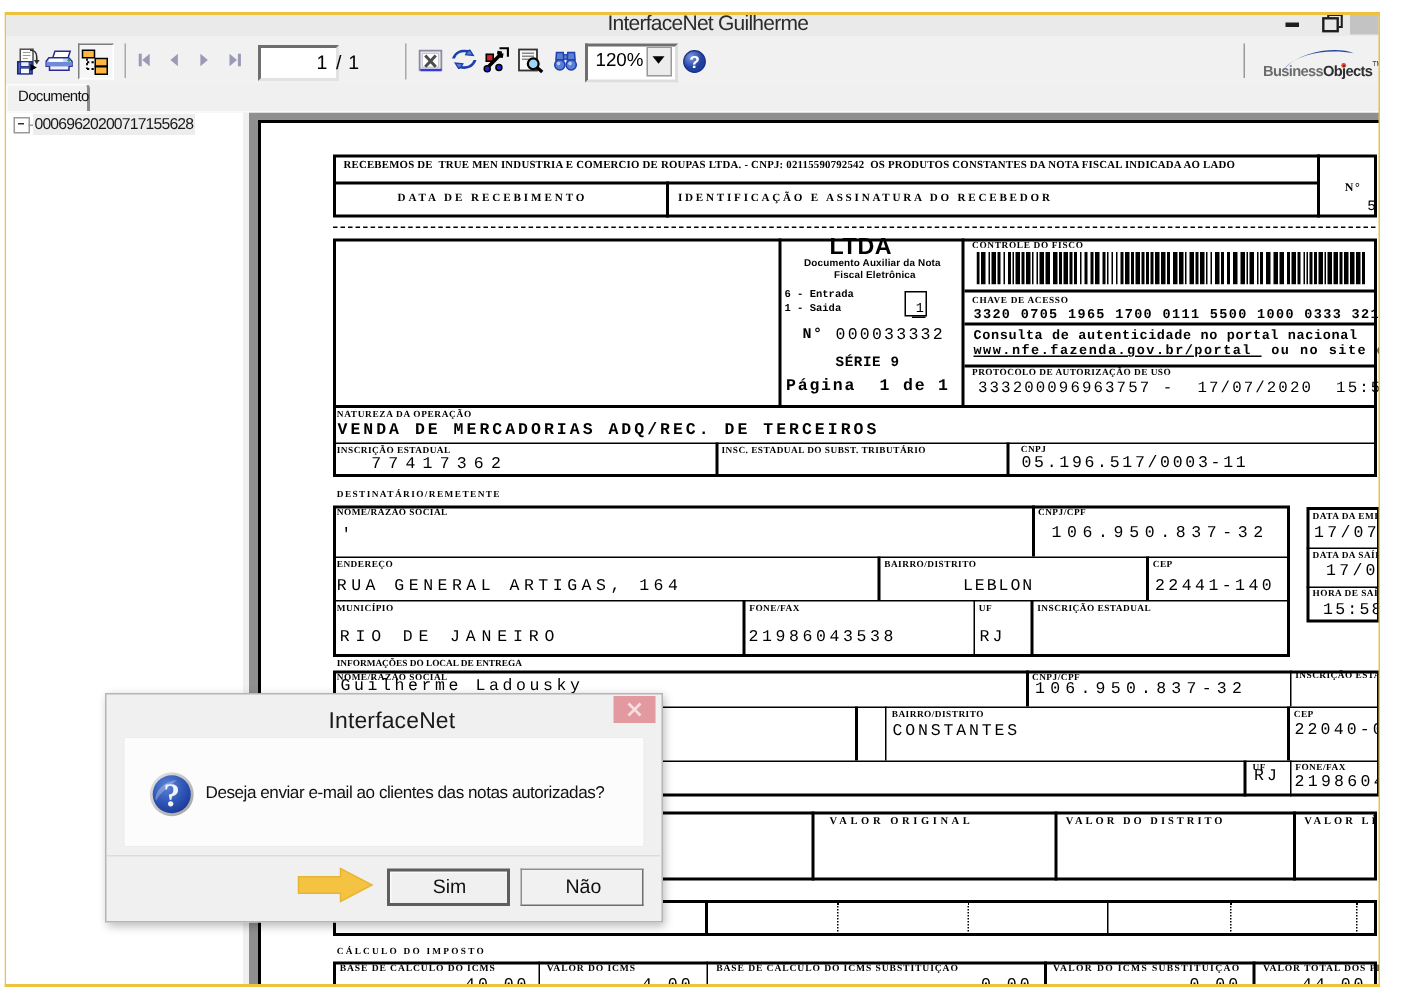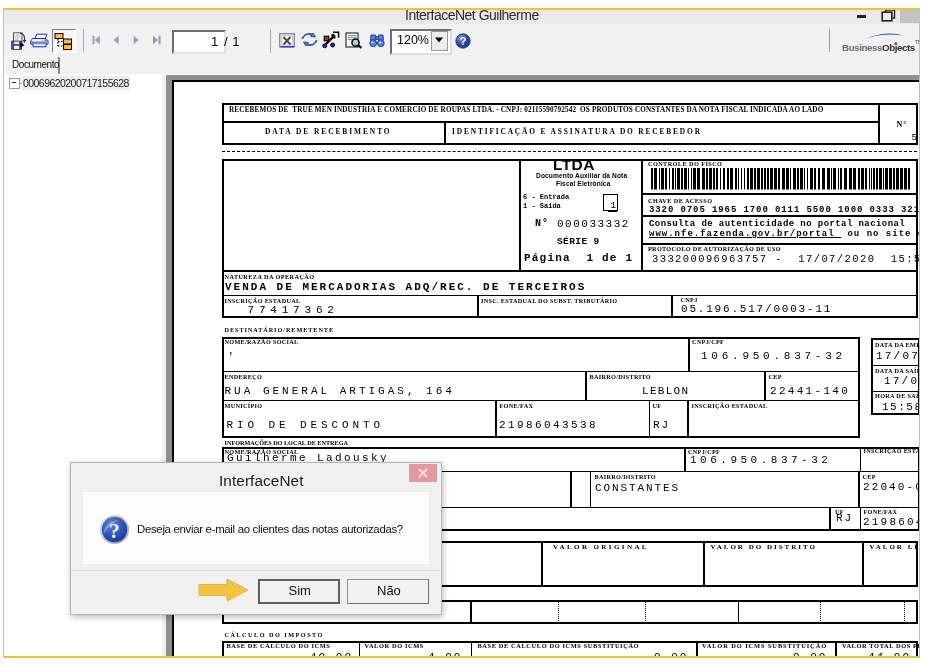--- a/index.html
+++ b/index.html
@@ -267,21 +267,21 @@
 <div class="abs" style="left:224.5px;top:373.7px;font-family:'Liberation Serif',serif;font-size:6.2px;letter-spacing:0.32px;font-weight:bold;color:#000;white-space:pre;line-height:1;z-index:5;">ENDEREÇO</div>
 <div class="abs" style="left:224.5px;top:386.3px;font-family:'Liberation Mono',monospace;font-size:11px;letter-spacing:3.0px;font-weight:normal;color:#000;white-space:pre;line-height:1;z-index:5;">RUA GENERAL ARTIGAS, 164</div>
 <div class="abs" style="left:589.5px;top:373.7px;font-family:'Liberation Serif',serif;font-size:6.2px;letter-spacing:0.32px;font-weight:bold;color:#000;white-space:pre;line-height:1;z-index:5;">BAIRRO/DISTRITO</div>
 <div class="abs" style="left:614px;top:386.3px;font-family:'Liberation Mono',monospace;font-size:11px;letter-spacing:1.3px;font-weight:normal;color:#000;white-space:pre;line-height:1;z-index:5;margin-left:28px;">LEBLON</div>
 <div class="abs" style="left:768.5px;top:373.7px;font-family:'Liberation Serif',serif;font-size:6.2px;letter-spacing:0.32px;font-weight:bold;color:#000;white-space:pre;line-height:1;z-index:5;">CEP</div>
 <div class="abs" style="left:770px;top:386.3px;font-family:'Liberation Mono',monospace;font-size:11px;letter-spacing:2.3px;font-weight:normal;color:#000;white-space:pre;line-height:1;z-index:5;">22441-140</div>
 <div class="abs" style="left:495px;top:399.5px;width:1.8px;height:38.5px;background:#000;z-index:3;"></div>
 <div class="abs" style="left:648.5px;top:399.5px;width:1.8px;height:38.5px;background:#000;z-index:3;"></div>
 <div class="abs" style="left:687px;top:399.5px;width:1.8px;height:38.5px;background:#000;z-index:3;"></div>
 <div class="abs" style="left:224.5px;top:402.7px;font-family:'Liberation Serif',serif;font-size:6.2px;letter-spacing:0.32px;font-weight:bold;color:#000;white-space:pre;line-height:1;z-index:5;">MUNICÍPIO</div>
-<div class="abs" style="left:226.5px;top:420px;font-family:'Liberation Mono',monospace;font-size:11px;letter-spacing:3.9px;font-weight:normal;color:#000;white-space:pre;line-height:1;z-index:5;">RIO DE DESCONTO</div>
+<div class="abs" style="left:226.5px;top:420px;font-family:'Liberation Mono',monospace;font-size:11px;letter-spacing:3.9px;font-weight:normal;color:#000;white-space:pre;line-height:1;z-index:5;">RIO DE JANEIRO</div>
 <div class="abs" style="left:499.5px;top:402.7px;font-family:'Liberation Serif',serif;font-size:6.2px;letter-spacing:0.32px;font-weight:bold;color:#000;white-space:pre;line-height:1;z-index:5;">FONE/FAX</div>
 <div class="abs" style="left:499px;top:420px;font-family:'Liberation Mono',monospace;font-size:11px;letter-spacing:2.4px;font-weight:normal;color:#000;white-space:pre;line-height:1;z-index:5;">21986043538</div>
 <div class="abs" style="left:652.5px;top:402.7px;font-family:'Liberation Serif',serif;font-size:6.2px;letter-spacing:0.32px;font-weight:bold;color:#000;white-space:pre;line-height:1;z-index:5;">UF</div>
 <div class="abs" style="left:653px;top:420px;font-family:'Liberation Mono',monospace;font-size:11px;letter-spacing:2px;font-weight:normal;color:#000;white-space:pre;line-height:1;z-index:5;">RJ</div>
 <div class="abs" style="left:691.5px;top:402.7px;font-family:'Liberation Serif',serif;font-size:6.2px;letter-spacing:0.32px;font-weight:bold;color:#000;white-space:pre;line-height:1;z-index:5;">INSCRIÇÃO ESTADUAL</div>
 <div class="abs" style="left:871px;top:337.5px;width:45px;height:73.5px;border:2px solid #000;background:transparent;z-index:3;"></div>
 <div class="abs" style="left:871px;top:364.5px;width:49px;height:1.8px;background:#000;z-index:3;"></div>
 <div class="abs" style="left:871px;top:390.5px;width:49px;height:1.8px;background:#000;z-index:3;"></div>
 <div class="abs" style="left:875px;top:342px;font-family:'Liberation Serif',serif;font-size:6.2px;letter-spacing:0.32px;font-weight:bold;color:#000;white-space:pre;line-height:1;z-index:5;">DATA DA EMISSÃO</div>
 <div class="abs" style="left:876px;top:350.5px;font-family:'Liberation Mono',monospace;font-size:11px;letter-spacing:2.2px;font-weight:normal;color:#000;white-space:pre;line-height:1;z-index:5;">17/07/2020</div>

